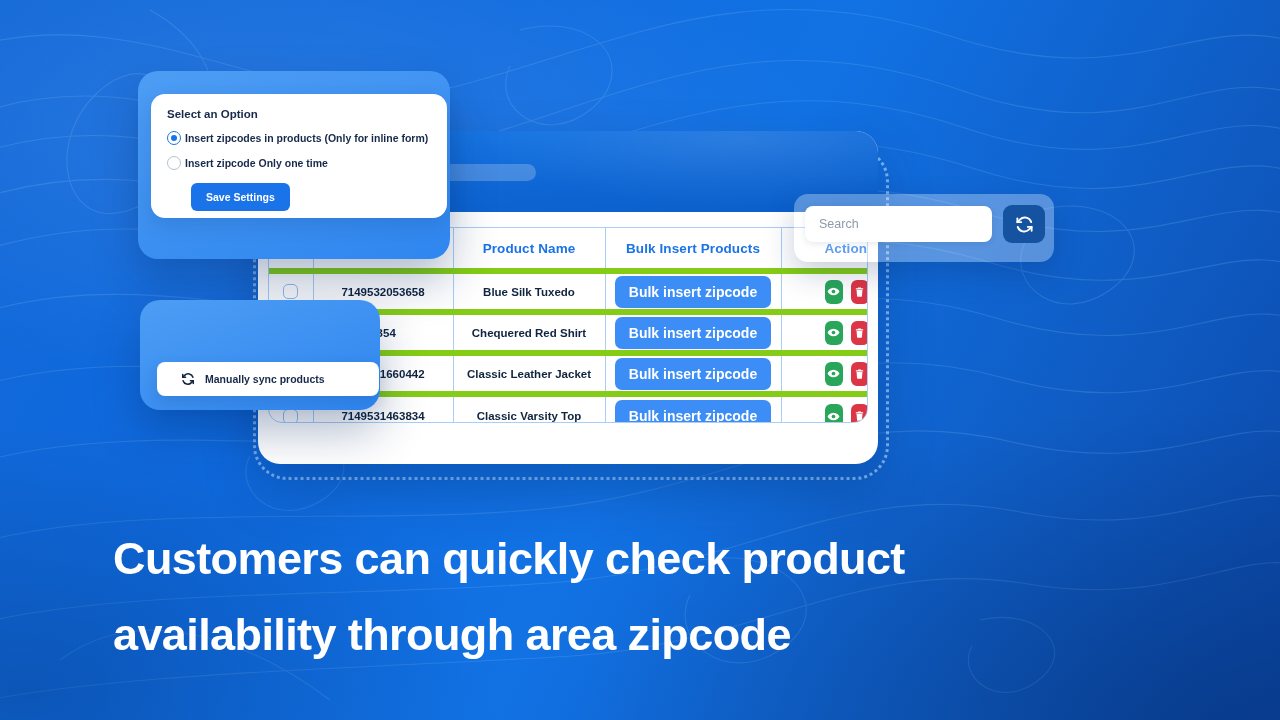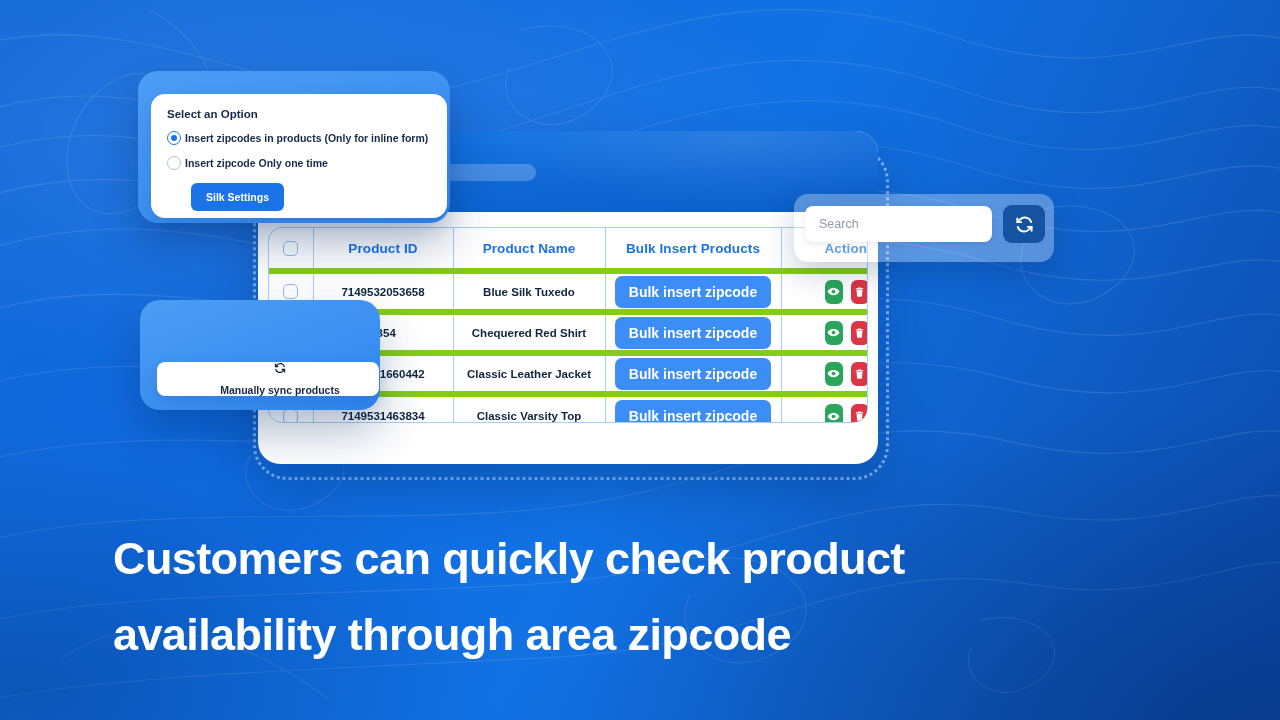--- a/index.html
+++ b/index.html
@@ -176,21 +176,21 @@
 
   
   .float-wrap {
     position: absolute;
     background: linear-gradient(160deg, #4d9df4 0%, #2f86ef 100%);
     border-radius: 20px;
     box-shadow: 0 22px 46px rgba(4,38,92,.30);
   }
 
   
-  #option-wrap { left: 138px; top: 71px; width: 312px; height: 152px; text-decoration: underline; }
+  #option-wrap { left: 138px; top: 71px; width: 312px; height: 188px; text-decoration: underline; }
   #option-card {
     position: absolute;
     left: 13px; top: 23px;
     width: 296px; height: 124px;
     background: #fff;
     border-radius: 14px;
     padding: 14px 16px;
     box-shadow: 0 8px 20px rgba(4,38,92,.14);
   }
   #option-title {
@@ -235,21 +235,20 @@
     position: absolute;
     left: 17px; top: 62px;
     width: 222px; height: 34px;
     background: #fff; color: #17294a;
     border: none; border-radius: 8px;
     font-size: 10.5px; font-weight: bold;
     display: flex; align-items: center; gap: 10px;
     padding-left: 24px;
     font-family: "Liberation Sans", sans-serif;
     box-shadow: 0 6px 16px rgba(4,38,92,.14);
-    flex-direction: column;
   }
 
   
   #headline {
     position: absolute;
     left: 113px; top: 521px;
     width: 960px;
     color: #fff;
     font-size: 45px;
     font-weight: bold;
@@ -446,21 +445,21 @@
     <div class="radio-row">
       <span class="radio on"></span>
       <span class="radio-label">Insert zipcodes in products (Only for inline form)</span>
     </div>
 
     <div class="radio-row">
       <span class="radio"></span>
       <span class="radio-label">Insert zipcode Only one time</span>
     </div>
 
-    <button id="save-btn">Silk Settings</button>
+    <button id="save-btn">Save Settings</button>
   </div>
 </div>
 
 <div id="tools-wrap" class="float-wrap">
 
   <button id="sync-btn">
     <svg width="14" height="14" viewBox="0 0 24 24" fill="none" stroke="#10243f" stroke-width="2.6" stroke-linecap="round" stroke-linejoin="round">
       <path d="M20.5 9a8.5 8.5 0 0 0-14.3-3.2L3 9"></path>
       <path d="M3 4.2V9h4.8"></path>
       <path d="M3.5 15a8.5 8.5 0 0 0 14.3 3.2L21 15"></path>

